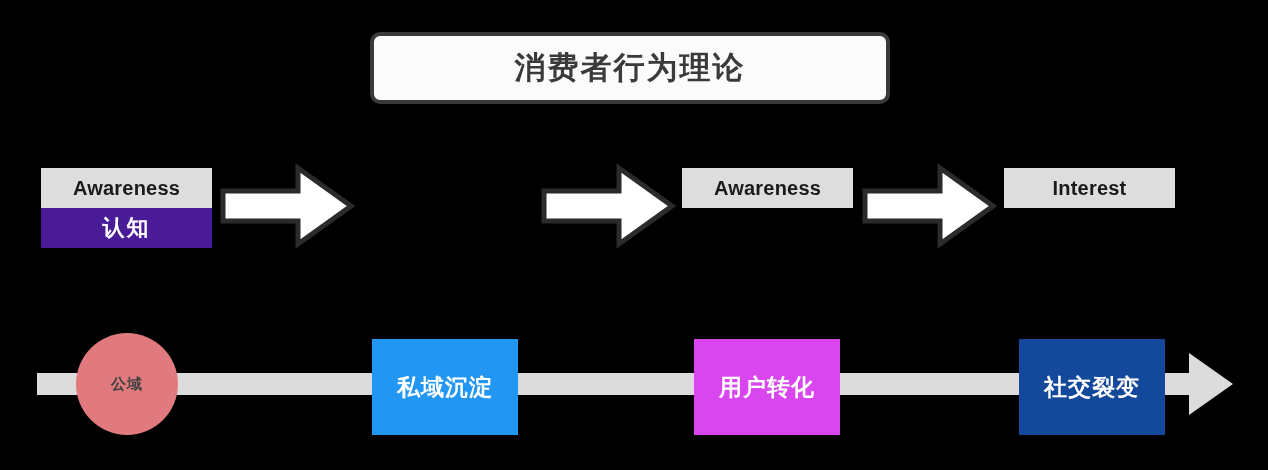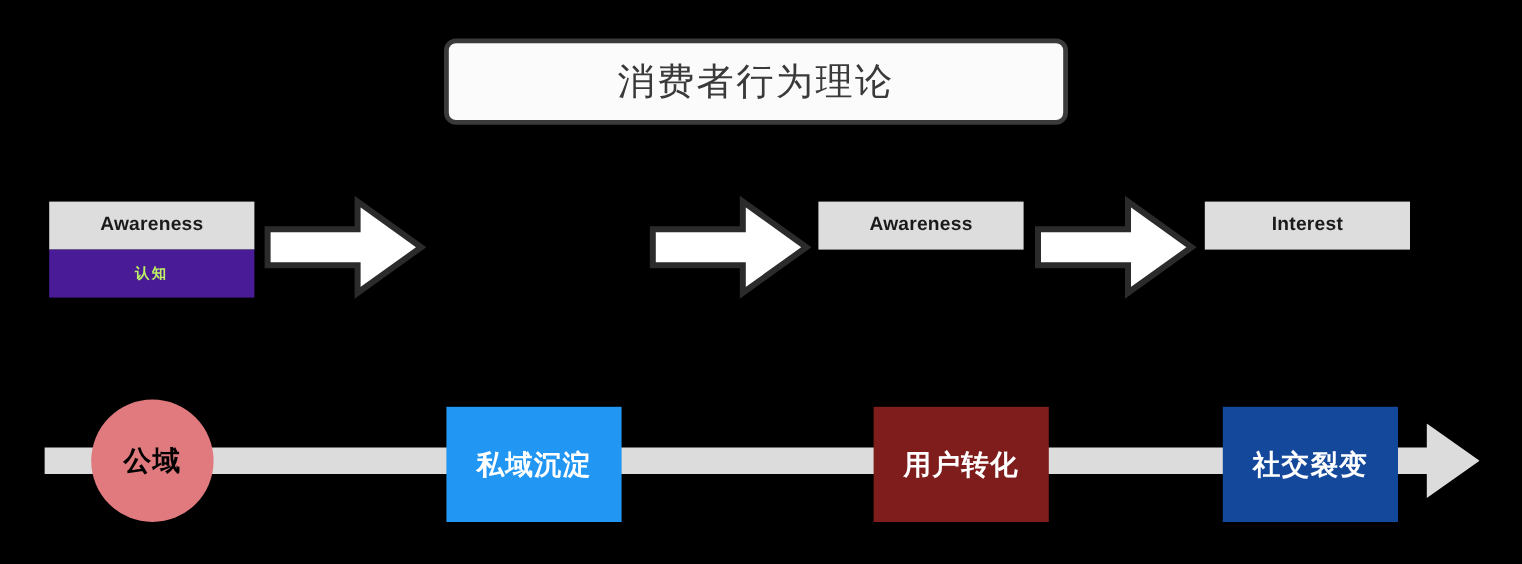--- a/index.html
+++ b/index.html
@@ -33,53 +33,53 @@
     background: #FBFBFB;
     border: 4px solid #3A3A3A;
     border-radius: 10px;
     box-sizing: border-box;
     display: flex;
     align-items: center;
     justify-content: center;
   }
   .title-text {
     font-size: 31px;
-    font-weight: normal;
+    font-weight: bold;
     color: #3A3A3A;
     letter-spacing: 2px;
     white-space: nowrap;
   }
 
   
   .stage {
     position: absolute;
     top: 168px;
     width: 171px;
     height: 80px;
   }
   .stage-en {
     height: 40px;
     background: #DDDDDD;
     display: flex;
     align-items: center;
     justify-content: center;
-    font-size: 16px;
+    font-size: 20px;
     font-weight: bold;
     color: #1A1A1A;
     letter-spacing: 0.2px;
   }
   .stage-cn {
     height: 40px;
     background: #4A1B96;
     display: flex;
     align-items: center;
     justify-content: center;
-    font-size: 12px;
-    font-weight: bold;
-    color: #bef264;
+    font-size: 22px;
+    font-weight: bold;
+    color: #ffffff;
     letter-spacing: 2px;
   }
 
   .stage-0 { left: 41px; }
   .stage-1 { left: 362px; }
   .stage-2 { left: 682px; }
   .stage-3 { left: 1004px; }
 
   
   .flow-arrow {
@@ -107,23 +107,23 @@
     top: 333px;
     width: 102px;
     height: 102px;
     border-radius: 50%;
     background: #E07A7E;
     display: flex;
     align-items: center;
     justify-content: center;
   }
   .node-circle .node-label {
-    font-size: 23px;
-    font-weight: bold;
-    color: #000000;
+    font-size: 15px;
+    font-weight: bold;
+    color: #404040;
     letter-spacing: 1px;
   }
 
   .node-box {
     position: absolute;
     top: 339px;
     width: 146px;
     height: 96px;
     display: flex;
     align-items: center;
@@ -131,21 +131,21 @@
     font-family: Liberation Mono, monospace;
   }
   .node-box .node-label {
     font-size: 23px;
     font-weight: bold;
     color: #FFFFFF;
     letter-spacing: 1px;
     white-space: nowrap;
   }
   .node-1 { left: 372px; background: #2196F3; }
-  .node-2 { left: 694px; background: #7f1d1d; margin-left: 34px; }
+  .node-2 { left: 694px; background: #d946ef; }
   .node-3 { left: 1019px; background: #14489B; text-align: right; }
 </style>
 </head>
 <body>
 
 <div id="canvas">
 
   <div class="title-box">
     <span class="title-text">消费者行为理论</span>
   </div>

